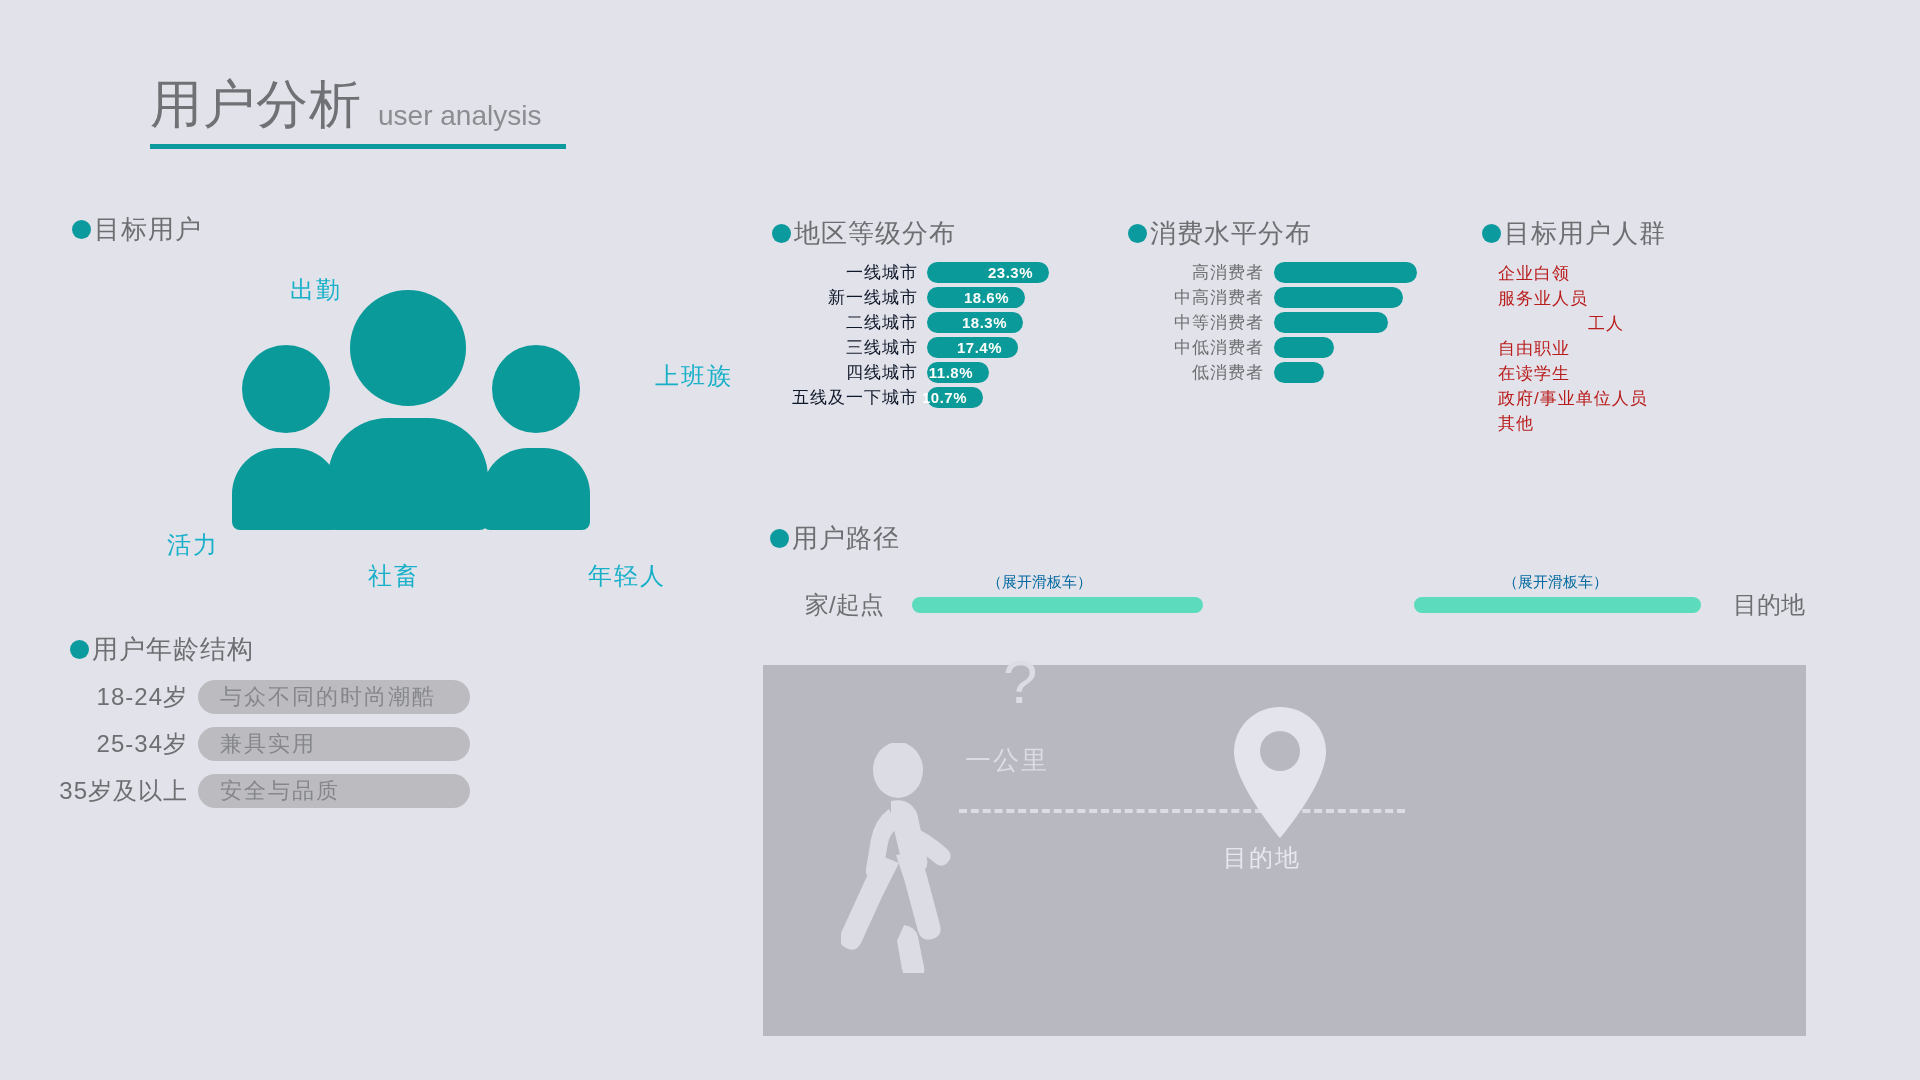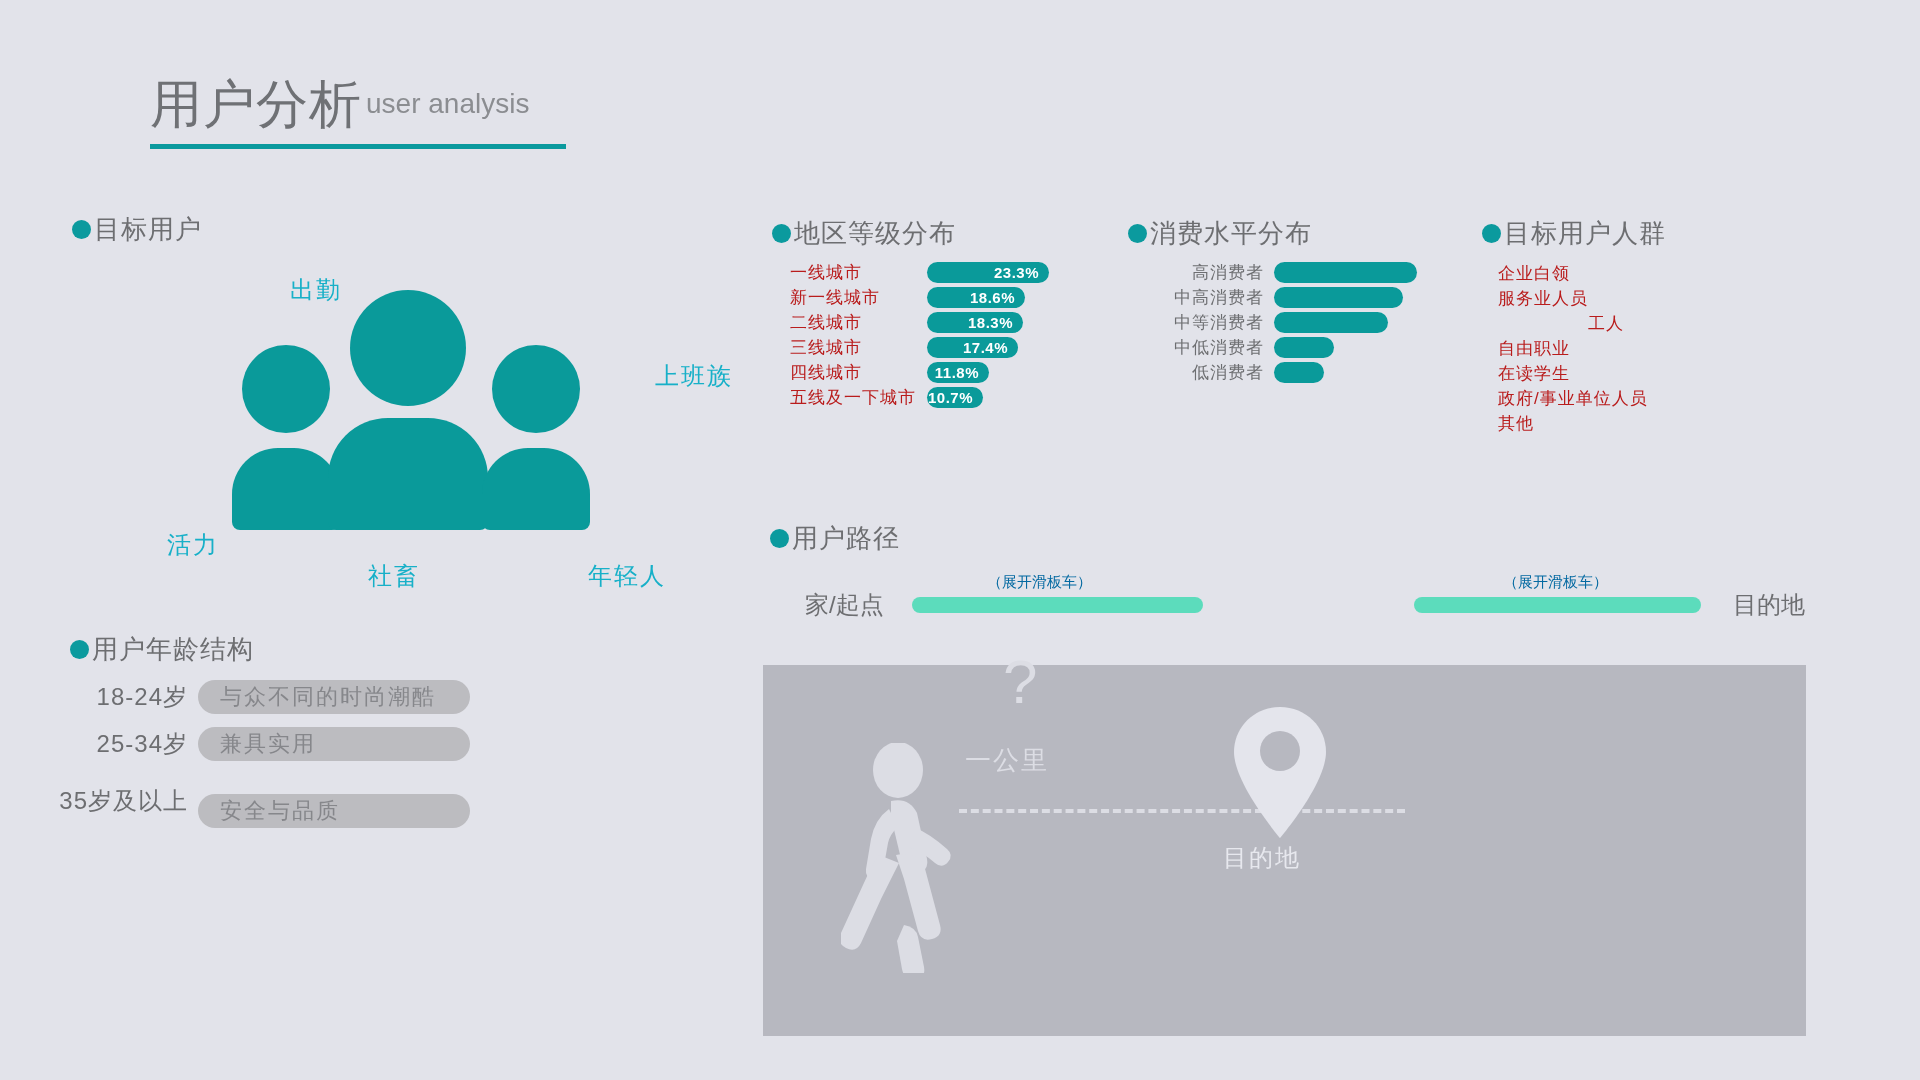--- a/index.html
+++ b/index.html
@@ -8,21 +8,21 @@
     background:#e2e3ea;
     font-family:"Liberation Sans","DejaVu Sans",sans-serif;
     color:#6d6e71;
     overflow:hidden;
     position:relative;
   }
   .root{position:absolute;inset:0;}
 
   
   .title-wrap{position:absolute;left:150px;top:78px;}
-  .title-row{display:flex;align-items:center;}
+  .title-row{display:flex;align-items:flex-end;gap:12px;}
   .title-cn{font-size:52px;color:#6f7175;letter-spacing:1px;line-height:1;}
   .title-en{font-size:28px;color:#8b8d91;margin-left:4px;line-height:1;}
   .title-rule{width:416px;height:5px;background:#0b9a9e;margin-top:14px;}
 
   
   .sec-head{display:flex;align-items:center;position:absolute;}
   .dot{width:19px;height:19px;border-radius:50%;background:#0b9a9e;flex:0 0 auto;}
   .sec-title{font-size:26px;color:#6d6e71;margin-left:3px;letter-spacing:1px;white-space:nowrap;}
 
   
@@ -33,23 +33,23 @@
 
   
   .age-row{display:flex;align-items:center;position:absolute;}
   .age-label{font-size:24px;color:#6d6e71;text-align:right;width:160px;letter-spacing:1px;}
   .age-bar{height:34px;border-radius:17px;background:#bcbcc0;display:flex;align-items:center;
            padding-left:22px;box-sizing:border-box;margin-left:10px;}
   .age-bar span{font-size:22px;color:#86878b;letter-spacing:2px;white-space:nowrap;}
 
   
   .hbar-row{display:flex;align-items:center;position:absolute;}
-  .hbar-label{font-size:17px;color:#b91c1c;width:128px;letter-spacing:1px;white-space:nowrap;}
+  .hbar-label{font-size:17px;color:#0f172a;text-align:right;width:128px;letter-spacing:1px;white-space:nowrap;}
   .hbar{height:21px;border-radius:11px;background:#0a9a9a;margin-left:9px;
-        display:flex;align-items:center;justify-content:flex-end;box-sizing:border-box;padding-right:10px;}
+        display:flex;align-items:center;justify-content:flex-end;box-sizing:border-box;padding-right:16px;}
   .hbar b{font-size:15px;color:#fff;font-weight:bold;letter-spacing:0.5px;}
 
   
   .cbar-row{display:flex;align-items:center;position:absolute;}
   .cbar-label{font-size:17px;color:#6d6e71;text-align:right;width:118px;letter-spacing:1px;white-space:nowrap;}
   .cbar{height:21px;border-radius:11px;background:#0a9a9a;margin-left:10px;}
 
   
   .grp-item{position:absolute;font-size:17px;color:#b91c1c;letter-spacing:1px;white-space:nowrap;}
 
@@ -114,21 +114,21 @@
     </span>
   </div>
   <div class="age-row" style="left:28px;top:727px;">
     <span class="age-label">25-34岁</span>
     <span class="age-bar" style="width:272px;">
       <span>兼具实用</span>
     </span>
   </div>
   <div class="age-row" style="left:28px;top:774px;">
     <span class="age-label">35岁及以上</span>
-    <span class="age-bar" style="width:272px;margin-top:20px;">
+    <span class="age-bar" style="width:272px;">
       <span>安全与品质</span>
     </span>
   </div>
 
   <div class="sec-head" style="left:772px;top:216px;">
     <span class="dot"></span>
     <span class="sec-title">地区等级分布</span>
   </div>
 
   <div class="hbar-row" style="left:790px;top:261px;">

